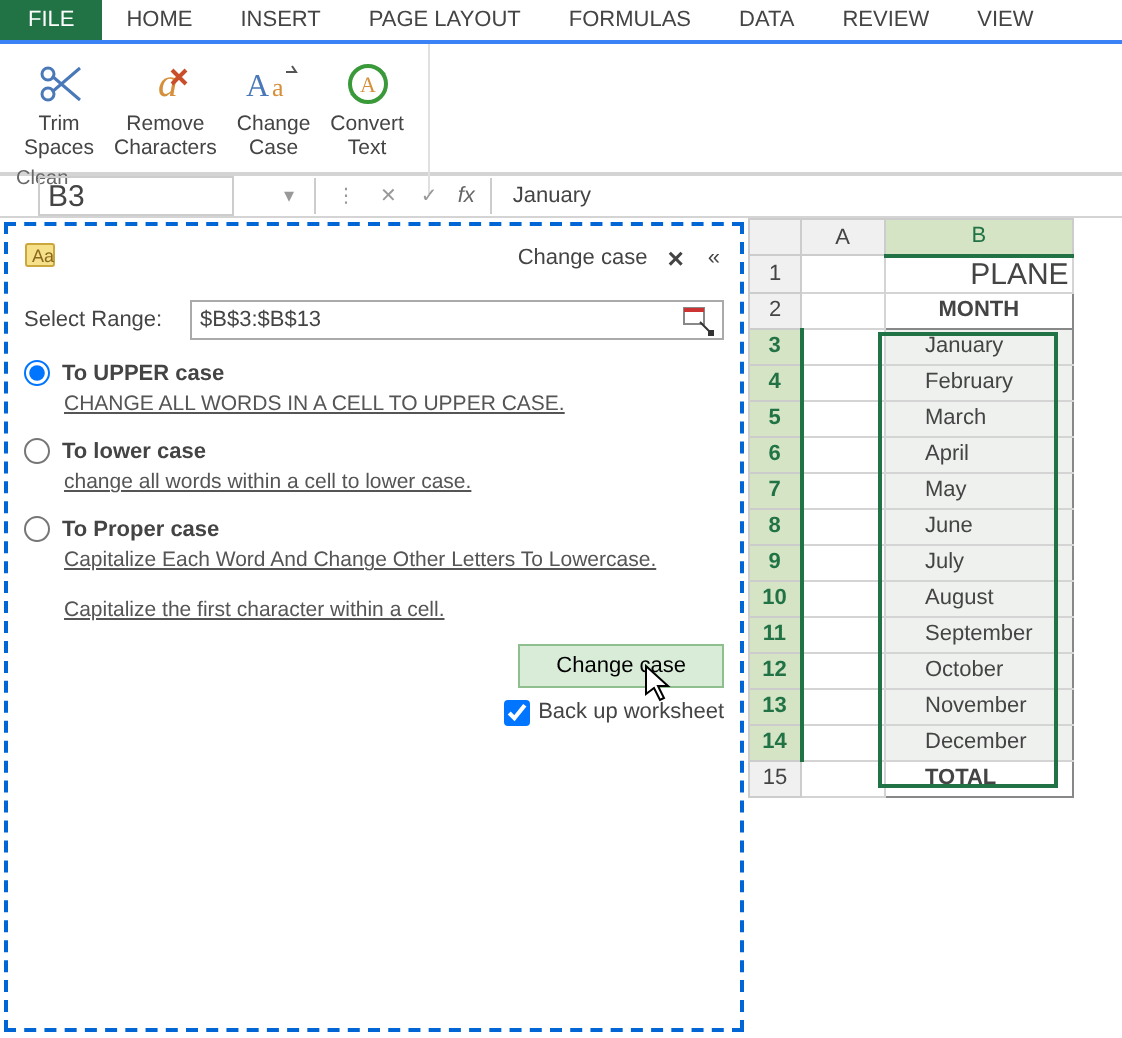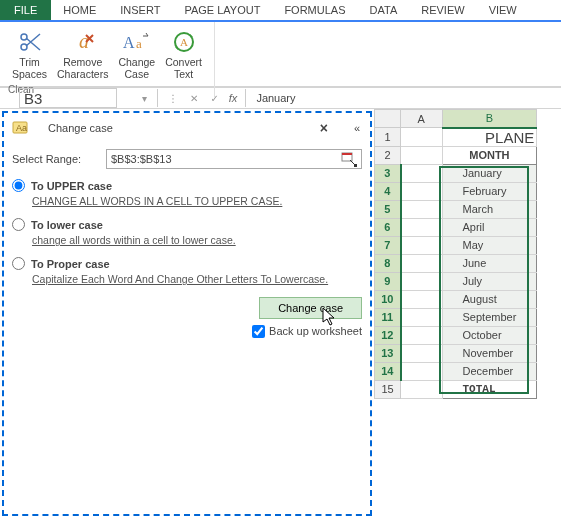--- a/index.html
+++ b/index.html
@@ -24,25 +24,25 @@
   .fbar .sep { width:1px; height:18px; background:#ccc; margin:0 4px;}
   .fbar .fx { font-style: italic; color: #666; padding: 0 4px; font-size: 11px;}
   .fbar .fval { flex: 1; padding: 2px 6px; font-size: 11px; }
   .fbar .sym { color:#999; padding:0 6px; font-size:10px;}
   
   
   .main { display: flex; position: relative; height: calc(519px - 22px - 66px - 22px); }
   
   
   .pane { width: 370px; border: 2px dashed #0066d6; padding: 6px 8px 8px 8px; margin: 2px; position: relative; }
-  .pane-hdr { display: flex; align-items: center; gap: 20px; padding-bottom: 8px; }
+  .pane-hdr { display: flex; align-items: center; gap: 6px; padding-bottom: 8px; text-align: right; }
   .pane-hdr .ttl { flex: 1; font-size: 11px; }
   .pane-close { font-size: 14px; font-weight: bold; padding: 0 4px; }
   .pane-coll { font-size: 11px; padding: 0 2px; }
-  .field-row { display: flex; align-items: center; gap: 16px; margin: 4px 0 10px 0; justify-content: flex-end; }
+  .field-row { display: flex; align-items: center; gap: 5px; margin: 4px 0 10px 0; justify-content: flex-end; }
   .field-row label { font-size: 11px; width: 78px; }
   .range-input { flex: 1; border: 1px solid #aaa; height: 20px; padding: 2px 4px; font-size: 11px; display:flex; align-items:center; justify-content:space-between; background:#fff;}
   .range-btn { width:16px; height:16px; }
   .opt { margin: 8px 0 2px 0; display: flex; align-items: center; gap: 6px; }
   .opt .lbl { font-weight: bold; font-size: 11px; }
   .opt-desc { font-size: 10.5px; color: #555; margin: 2px 0 10px 20px; line-height: 1.35; text-decoration: underline; }
   .pane-footer { display: flex; flex-direction: column; align-items: flex-end; gap: 6px; margin-top: 10px; position: relative;}
   .btn-change { background: #d8ecd8; border: 1px solid #8fbf8f; padding: 4px 18px; font-size: 11px; }
   .chk-row { display: flex; align-items: center; gap: 4px; font-size: 11px; }
   .cursor { position:absolute; right: 24px; top: 10px; pointer-events:none;}
@@ -53,21 +53,21 @@
   .colhdr th { background: #f0f0f0; border: 1px solid #ccc; font-weight: normal; text-align: center; height: 18px; font-size:11px;}
   .colhdr th.sel { background: #d5e4c4; border-bottom: 2px solid #217346; color:#217346;}
   .rowhdr { background: #f0f0f0; border: 1px solid #ccc; text-align: center; width: 26px; height: 18px; font-size:11px;}
   .rowhdr.sel { background: #d5e4c4; border-right: 2px solid #217346; color:#217346; font-weight:bold;}
   td.cell { border: 1px solid #d4d4d4; height: 18px; padding: 0 20px; min-width: 38px; }
   td.cellA { width: 38px; }
   td.cellB { width: 90px; }
   td.month-hdr { font-weight: bold; text-align: center; border:1px solid #888;}
   td.plane { font-size: 15px; text-align: right; padding-right:2px; }
   td.selcell { background: #eef1ee; border-left:1px solid #888; border-right:1px solid #888;}
-  td.total { font-weight: bold; border:1px solid #888;font-family:Liberation Mono, monospace;}
+  td.total { font-weight: bold; border:1px solid #888;}
   .sel-outline { position:absolute; border:2px solid #217346; pointer-events:none;}
   
   input[type=radio],input[type=checkbox]{ margin:0; }
 </style>
 </head>
 <body>
 
 <div class="ribbon-tabs">
   <div class="file-tab">FILE</div>
   <div class="tab">HOME</div>
@@ -185,20 +185,21 @@
       <span class="lbl">To lower case</span>
     </div>
     <div class="opt-desc">change all words within a cell to lower case.</div>
 
     <div class="opt">
       <input type="radio" name="cc" style="">
       <span class="lbl">To Proper case</span>
     </div>
     <div class="opt-desc">Capitalize Each Word And Change Other Letters To Lowercase.</div>
 
+    <div class="opt-desc">Capitalize the first character within a cell.</div>
 
     <div class="pane-footer">
       <button class="btn-change">Change case</button>
       <svg class="cursor" width="16" height="20" viewBox="0 0 16 20">
           <path d="M1 1 L1 15 L5 12 L8 18 L10 17 L7 11 L12 11 Z" fill="#fff" stroke="#000" stroke-width="1"></path>
         </svg>
       <div class="chk-row">
         <input type="checkbox" checked="" style="">
         <span>Back up worksheet</span>
       </div>

